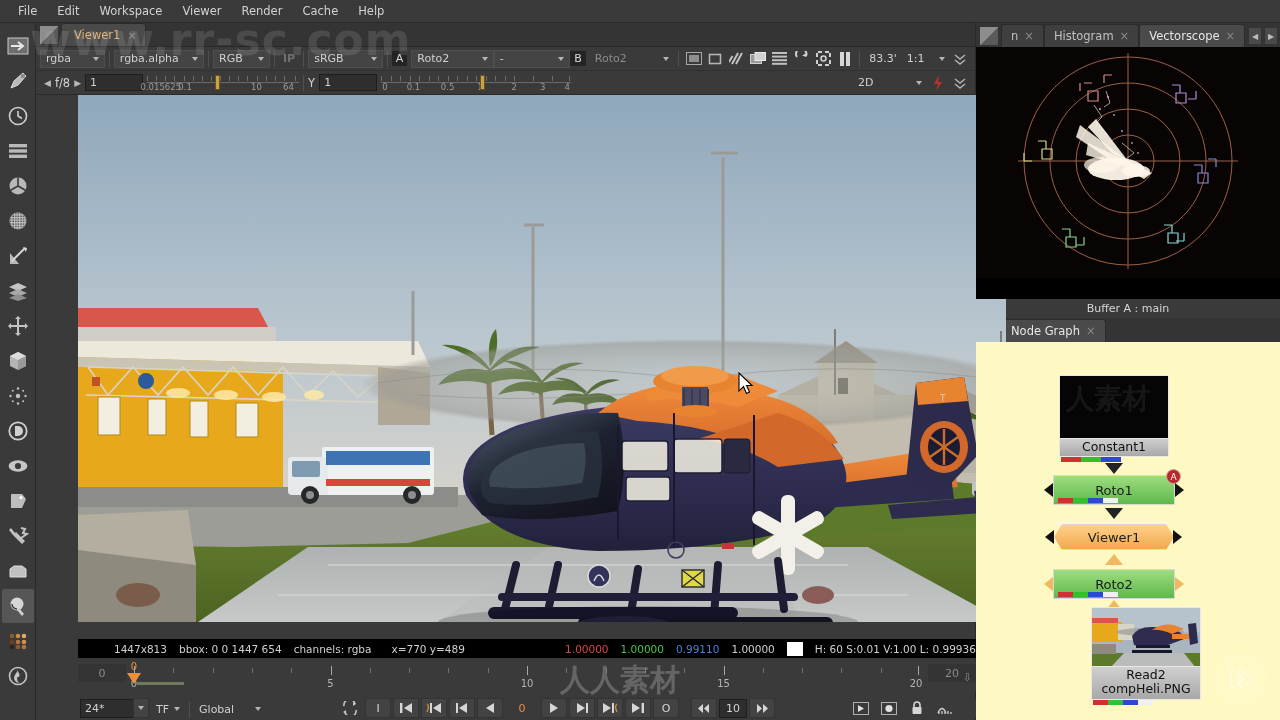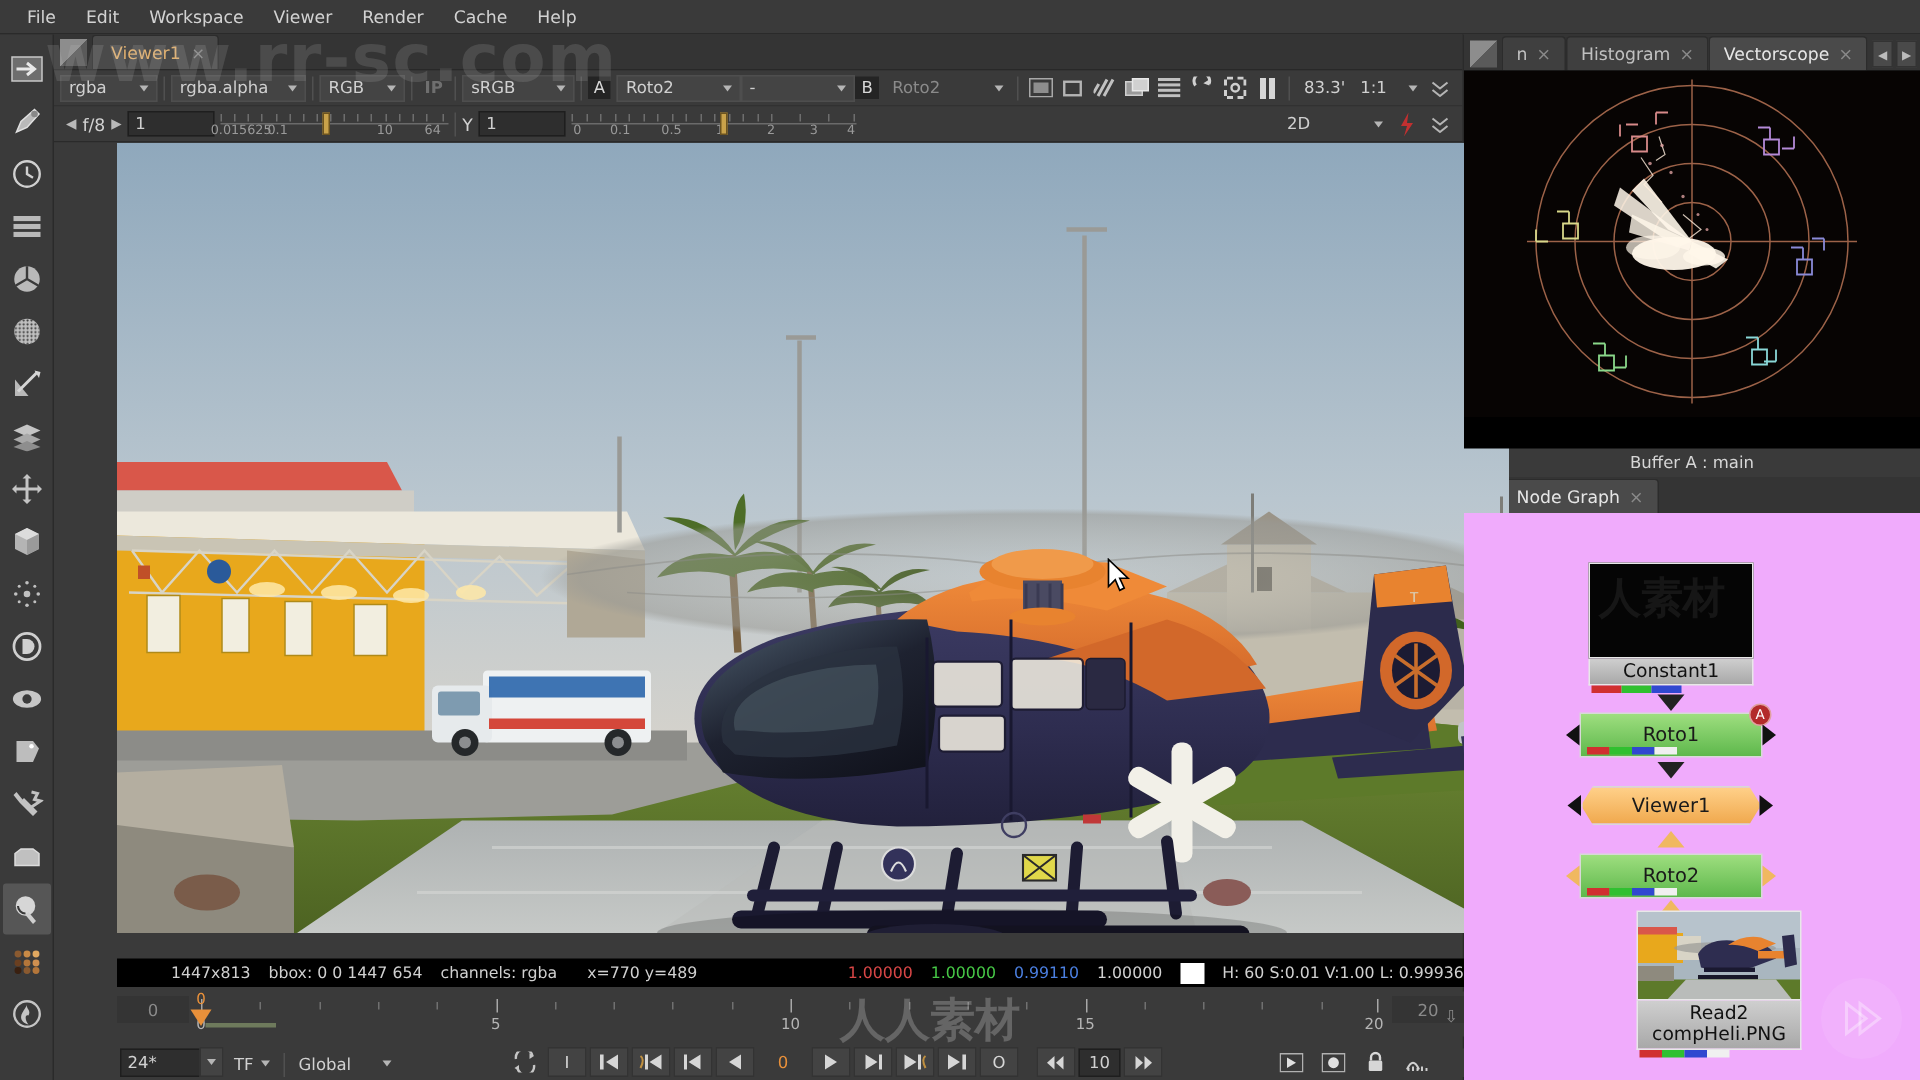--- a/index.html
+++ b/index.html
@@ -151,21 +151,21 @@
   .rtab .x { color: #8a8a8a; }
   .navbtns { display: flex; gap: 2px; margin-left: auto; padding-bottom: 2px; padding-right: 2px; }
   .navbtn { width: 14px; height: 18px; background: #4a4a4a; border: 1px solid #333;
     display: flex; align-items: center; justify-content: center; color: #bbb; font-size: 8px; }
   .viewersel { height: 22px; background: #3a3a3a; display: flex; align-items: center; padding: 0 4px; }
   .scopearea { flex: 1; background: #000; position: relative; overflow: hidden; }
   .scopelabel { height: 19px; background: #3a3a3a; display: flex; align-items: center;
     justify-content: center; font-size: 11px; color: #d6d6d6; }
 
   .ngpanel { flex: 1; display: flex; flex-direction: column; min-height: 0; }
-  .ngarea { flex: 1; background: #f0abfc; position: relative; overflow: hidden; }
+  .ngarea { flex: 1; background: #fef9c3; position: relative; overflow: hidden; }
 
   
   .node { position: absolute; }
   .node .thumb { border: 1px solid #e8e8e8; }
   .node .nlabel { background: linear-gradient(#cfcfcf,#a8a8a8); color: #111; text-align: center;
     font-size: 12.5px; padding: 1px 0 2px; border: 1px solid #e8e8e8; border-top: none; line-height: 1.15; }
   .chanbar { display: flex; height: 5px; width: 60px; margin-left: 2px; }
   .chanbar i { flex: 1; height: 5px; }
   .nodeproc { width: 122px; height: 30px; border: 1px solid #d8d8d8; position: relative;
     background: linear-gradient(#9ede7f,#5eb84c); display:flex;align-items:center;justify-content:center;

